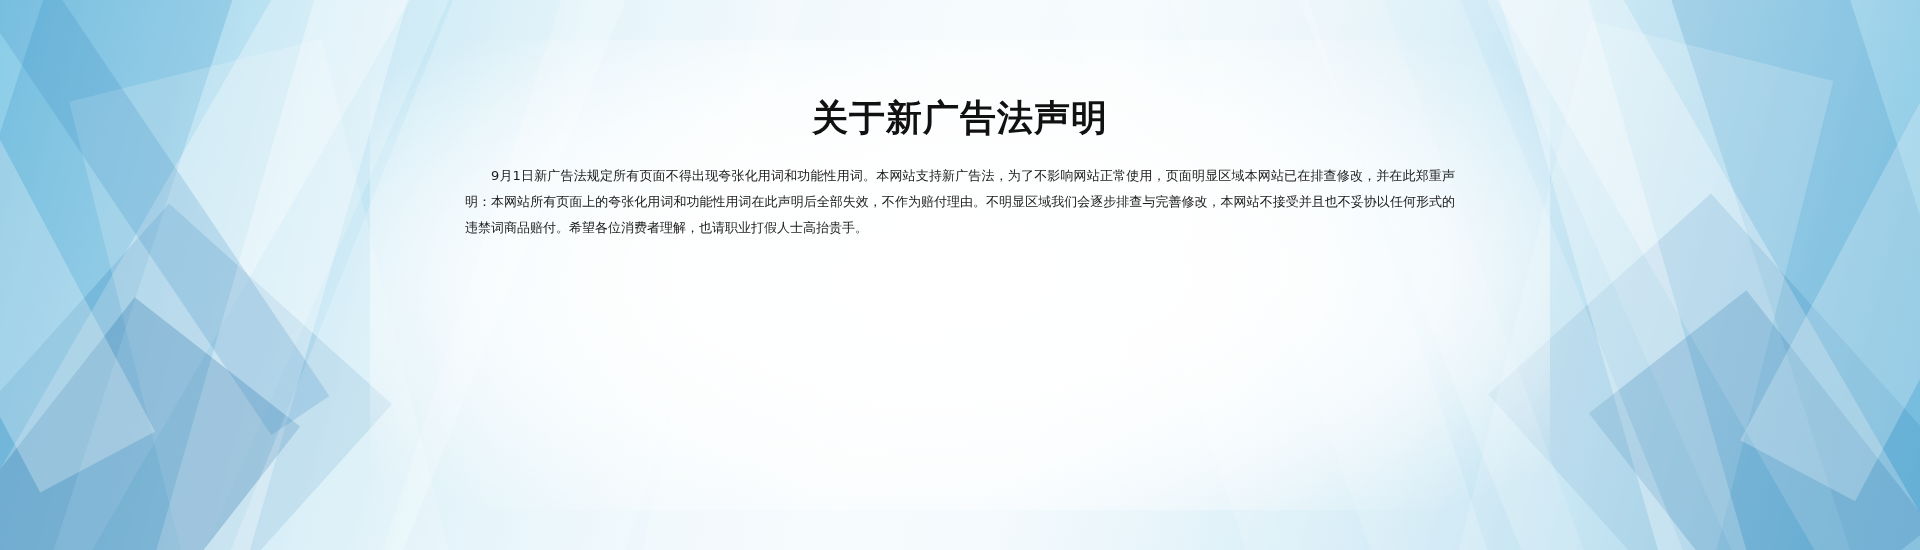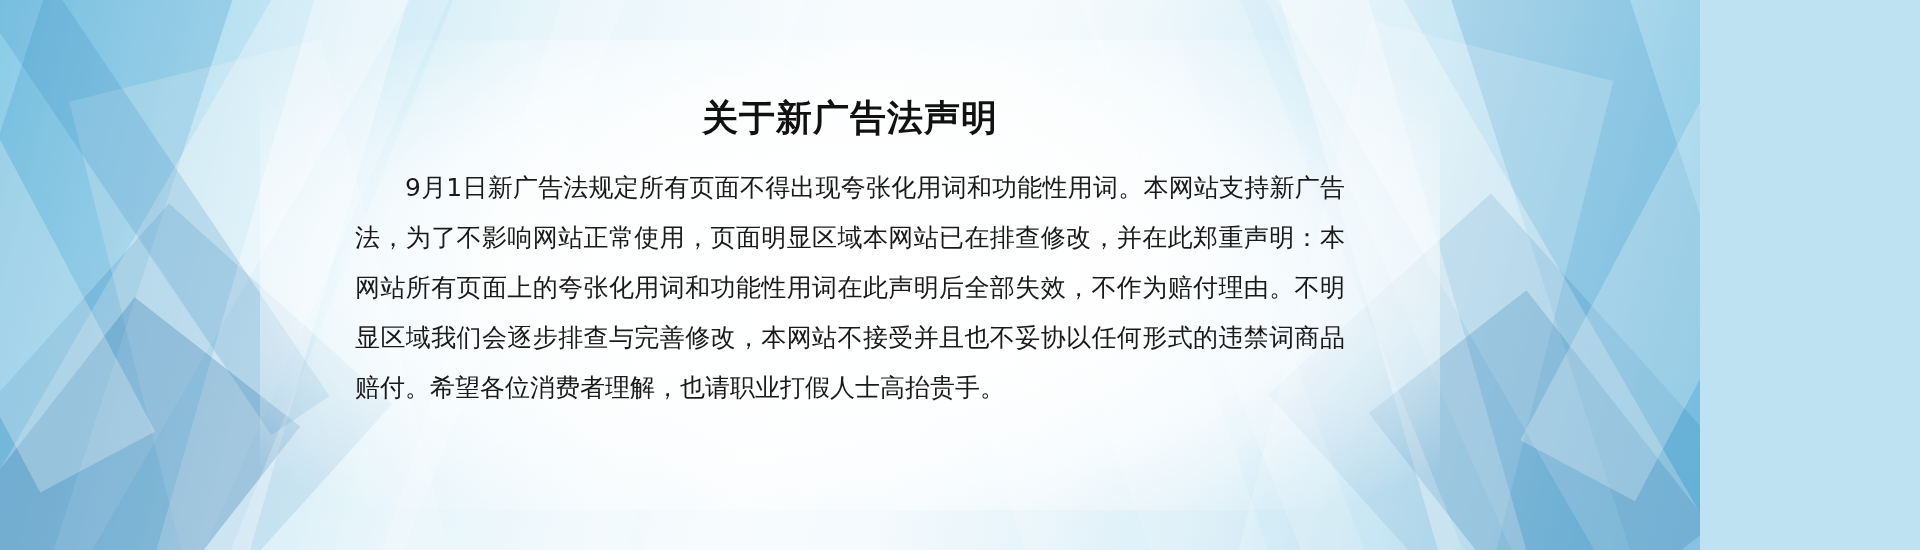--- a/index.html
+++ b/index.html
@@ -9,21 +9,21 @@
     height: 550px;
     overflow: hidden;
   }
   body {
     font-family: "DejaVu Sans", "Liberation Sans", sans-serif;
     background: #bfe2f2;
   }
 
   .stage {
     position: relative;
-    width: 1700px;
+    width: 1920px;
     height: 550px;
     overflow: hidden;
     background:
       linear-gradient(105deg,
         #69bde0 0%,
         #87cde8 6%,
         #a3d8ee 12%,
         #c3e6f4 20%,
         #dff2f9 29%,
         #eef8fc 38%,
@@ -122,21 +122,21 @@
     margin-top: 24px;
     font-size: 19.5px;
     line-height: 2.0;
     color: #1a1a1a;
     text-align: justify;
     text-justify: inter-ideograph;
   }
 
   .para {
     margin: 0;
-    font-size: 25px;
+    font-size: 13px;
     line-height: 2.0;
     color: #1a1a1a;
     text-align: justify;
     text-justify: inter-ideograph;
   }
   .para.indent { text-indent: 2em; }
 </style>
 </head>
 <body>
 

